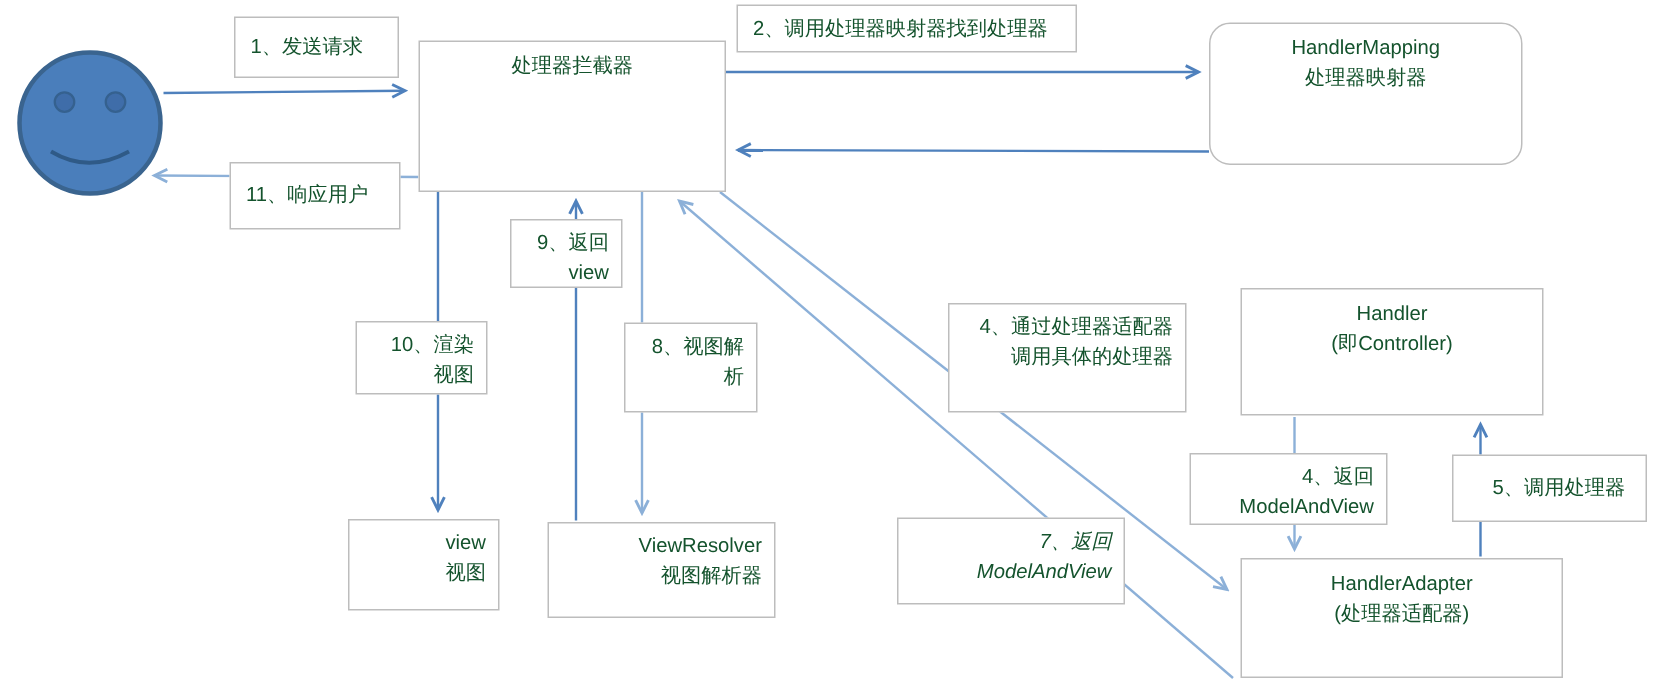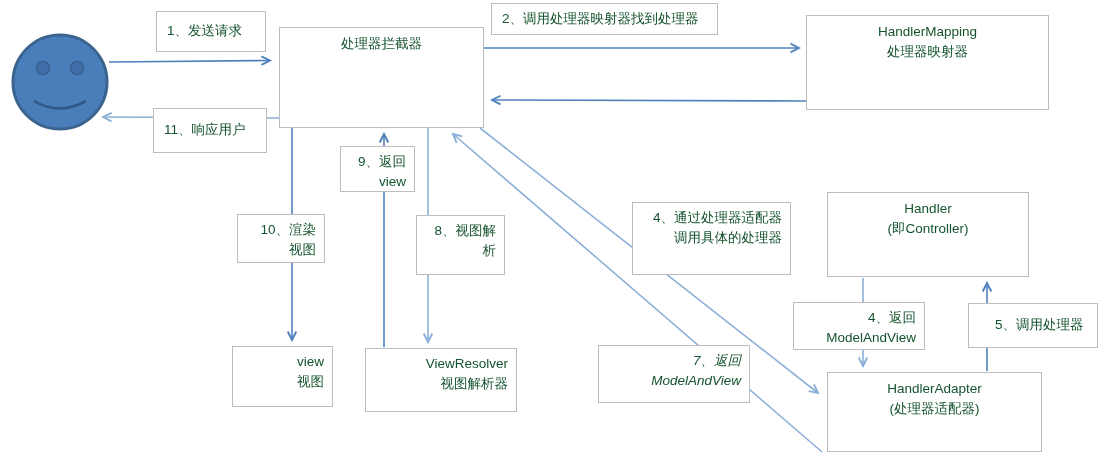--- a/index.html
+++ b/index.html
@@ -22,21 +22,21 @@
     line-height:1.5;
   }
   .comp{text-align:center;padding-top:6px;}
   .lbl{padding:5px 8px 0 9px;text-align:right;}
   .vcenter{display:flex;align-items:center;padding-top:0;}
   .vcenter .inner-text{padding:0 8px 0 10px;}
   
   #box1          {left:156px;top:11px;width:110px;height:41px;}
   #dispatcher    {left:279px;top:27px;width:205px;height:101px;}
   #box2          {left:491px;top:3px;width:227px;height:32px;}
-  #handlerMapping{left:806px;top:15px;width:243px;height:95px;}
+  #handlerMapping{left:806px;top:15px;width:209px;height:95px;border-radius:14px;}
   #box3          {left:507px;top:75px;width:275px;height:92px;padding:6px 0 0 12px;text-align:left;}
   #box3-inner    {position:absolute;left:14px;top:28px;width:248px;height:52px;
                   border:1px solid #c7c7c7;background:#ffffff;box-sizing:border-box;
                   padding:4px 0 0 10px;}
   #box11         {left:153px;top:108px;width:114px;height:45px;}
   #box9          {left:340px;top:146px;width:75px;height:46px;}
   #box10         {left:237px;top:214px;width:88px;height:49px;}
   #box8          {left:416px;top:215px;width:89px;height:60px;}
   #box4          {left:632px;top:202px;width:159px;height:73px;}
   #handler       {left:827px;top:192px;width:202px;height:85px;}

